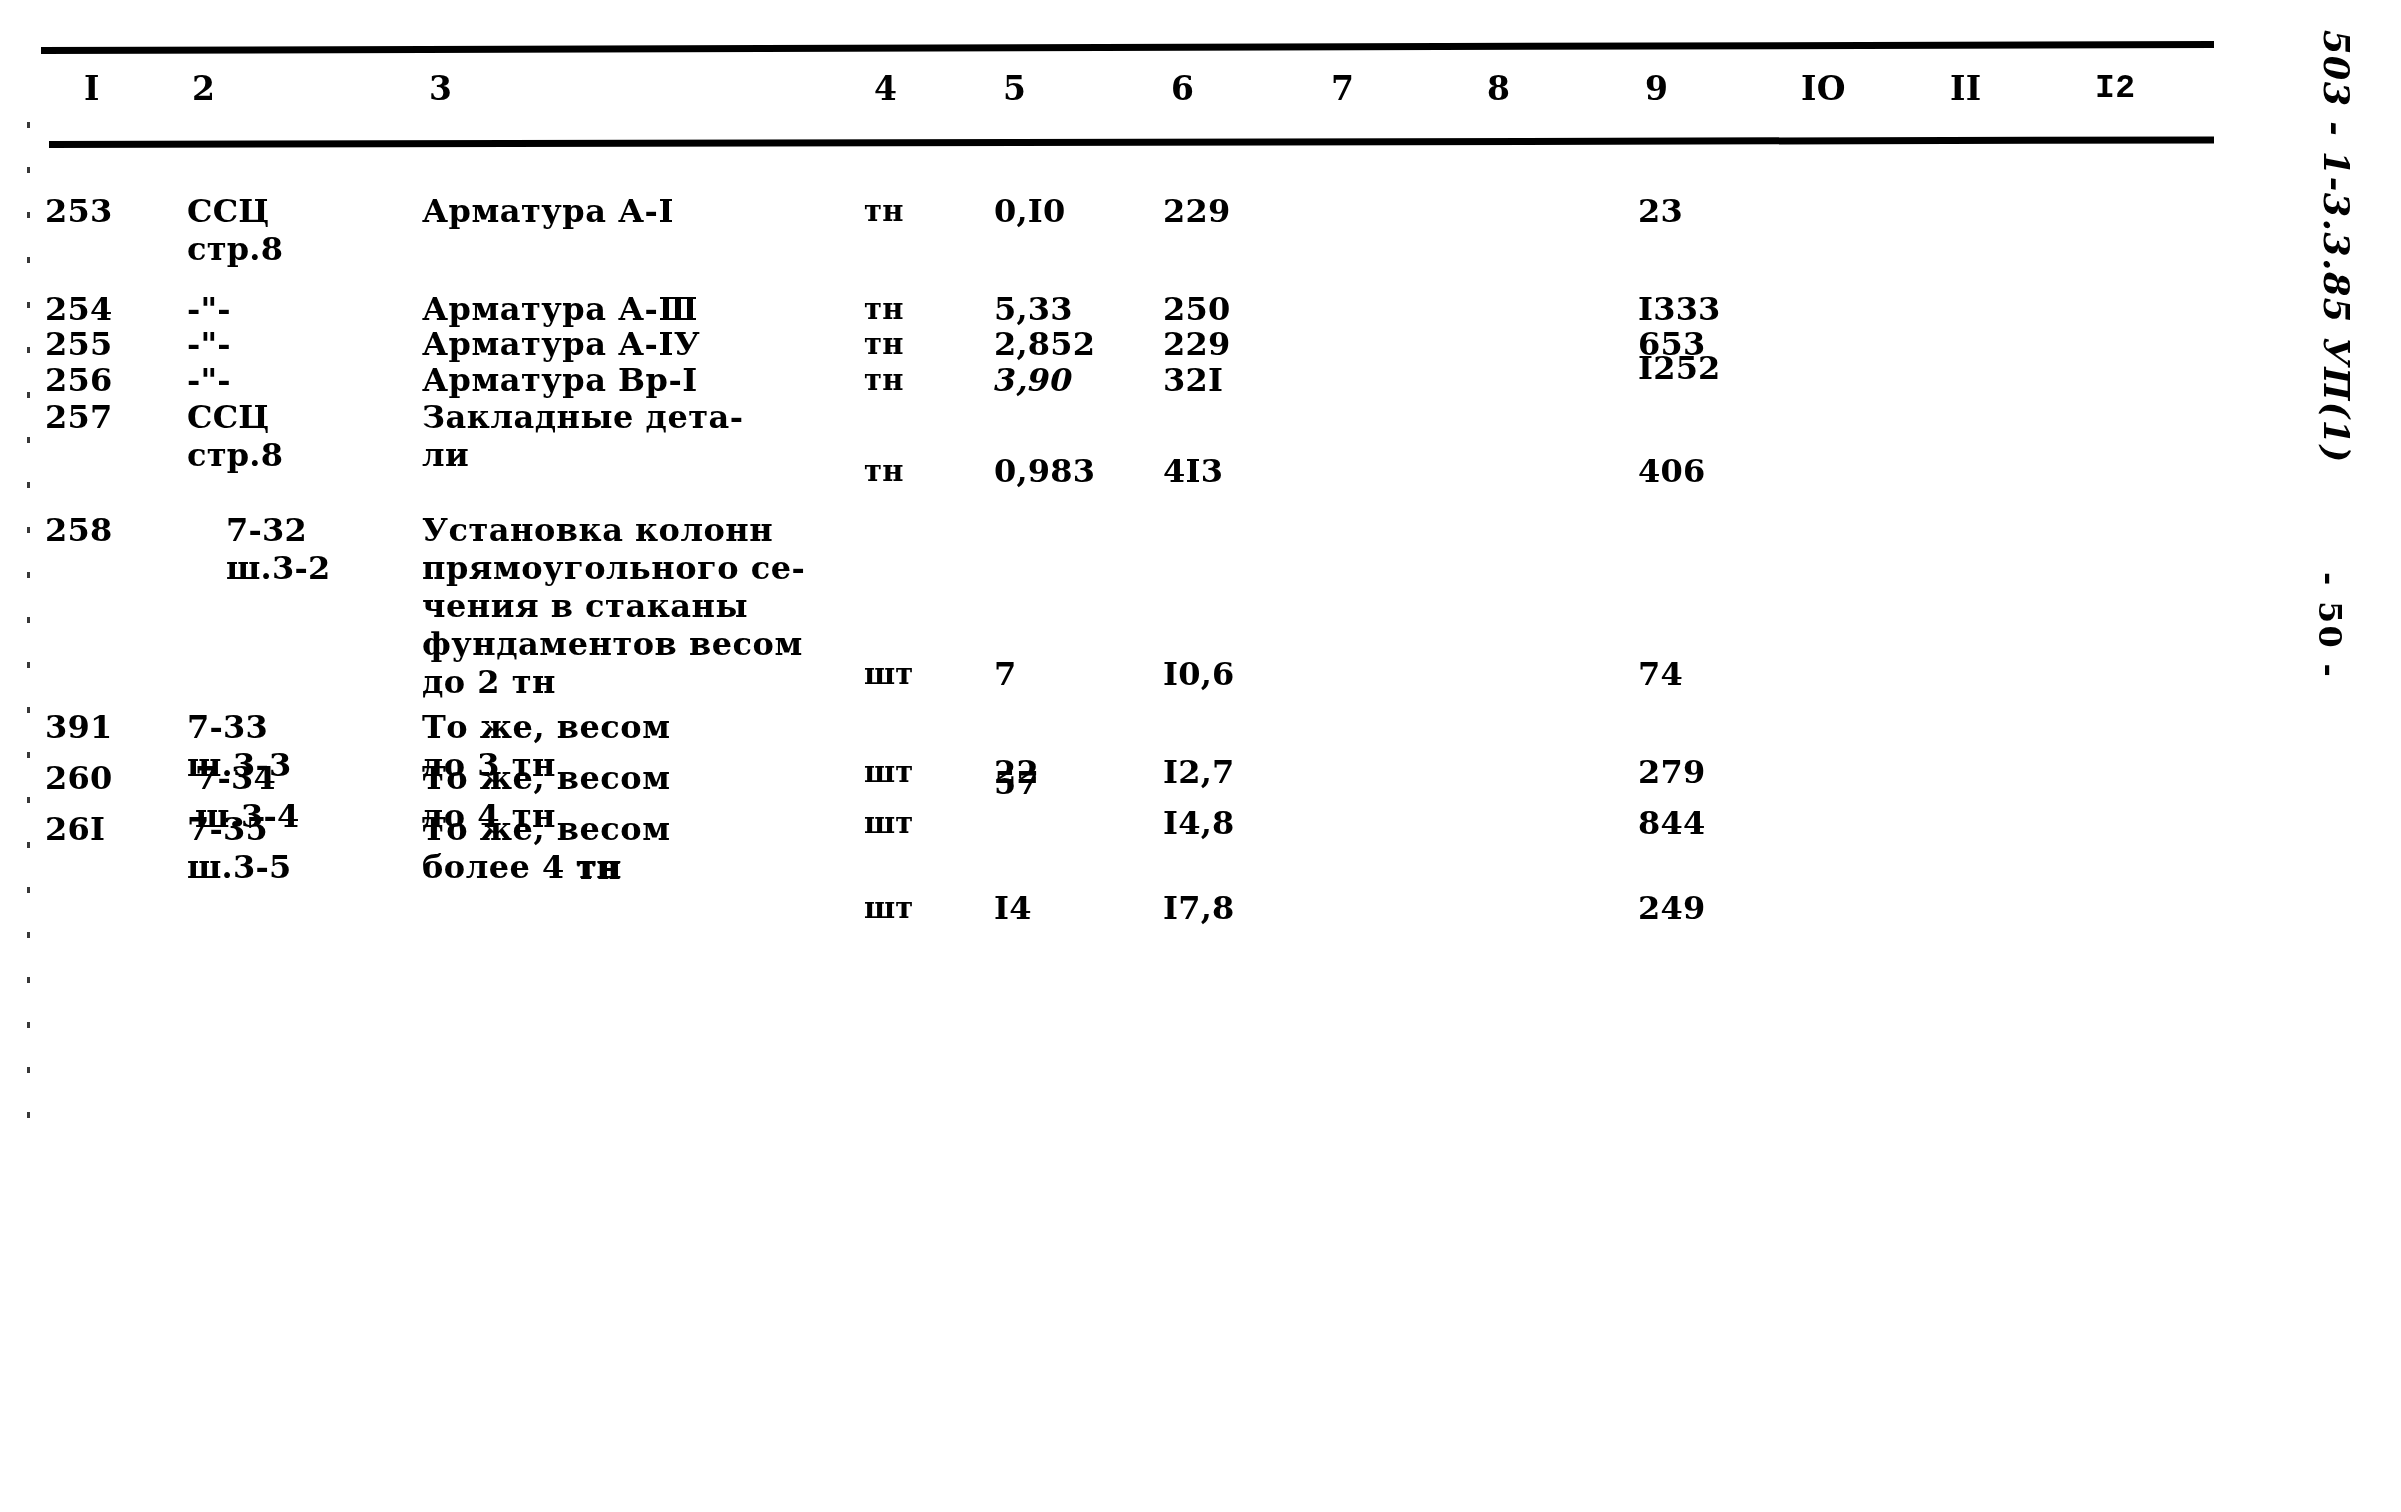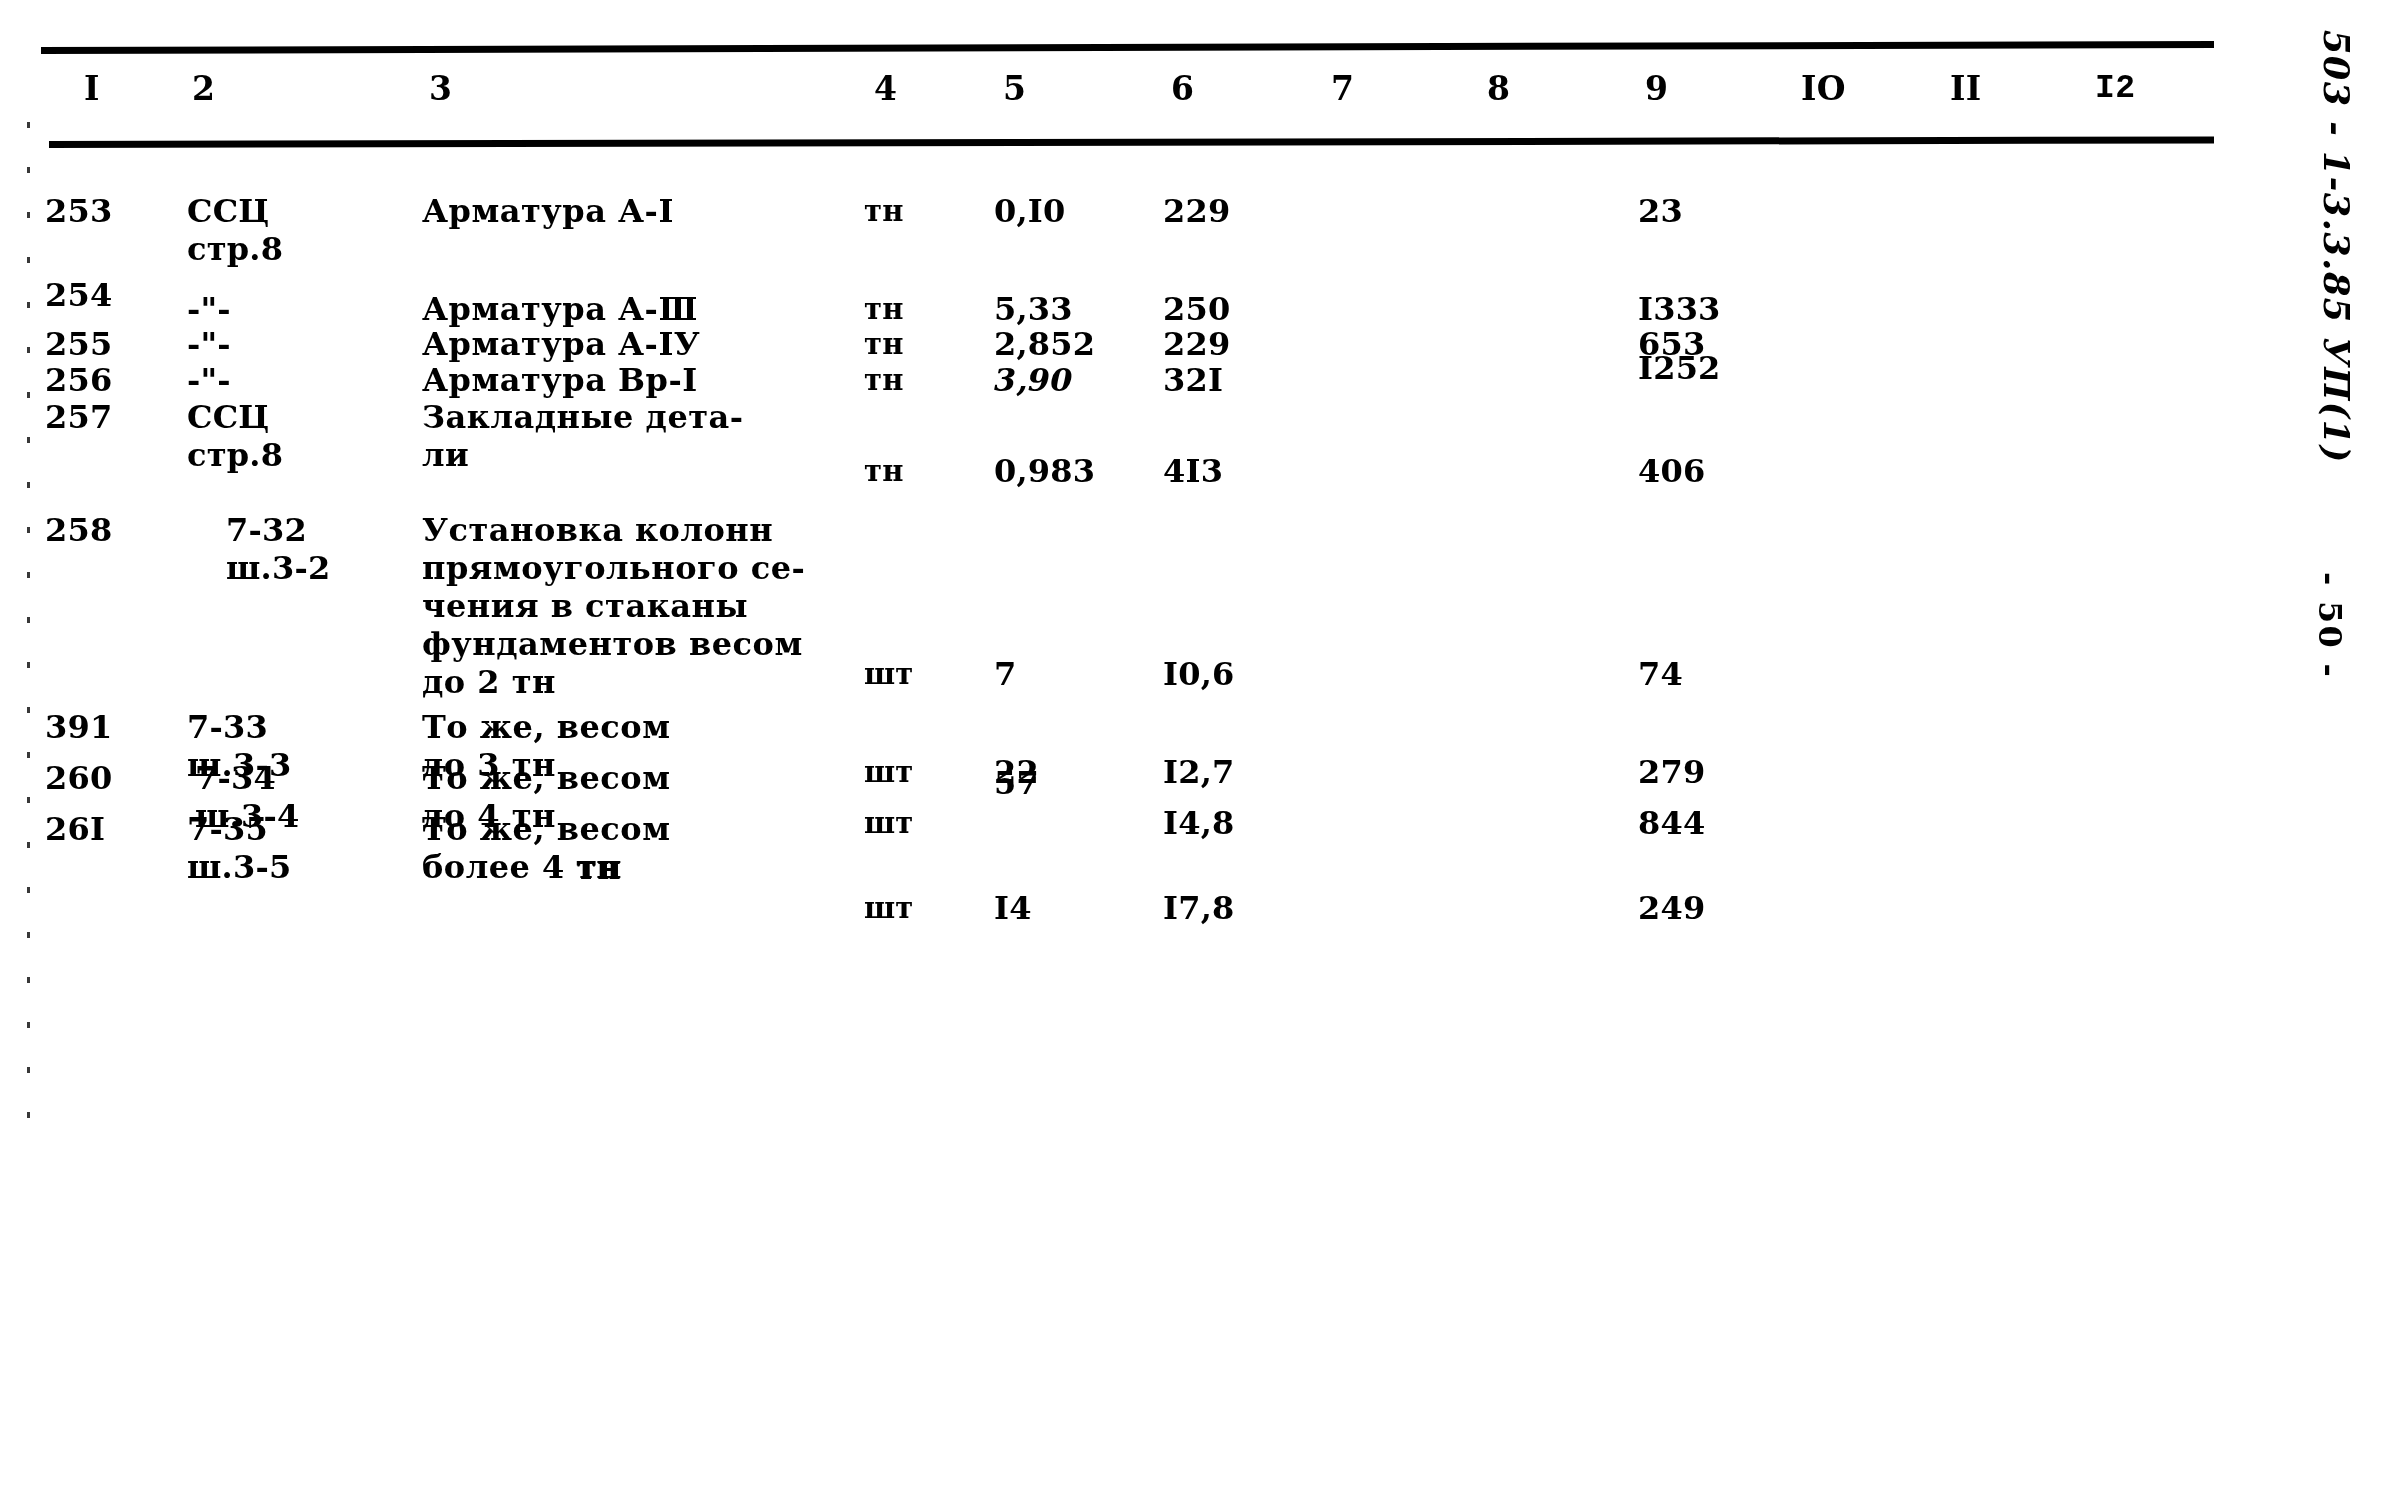--- a/index.html
+++ b/index.html
@@ -184,21 +184,21 @@
         <div class="cell num c1" style="top: 192px;">253</div>
         <div class="cell code c2" style="top: 192px;">ССЦ
 стр.8</div>
         <div class="cell desc c3" style="top: 192px;">Арматура А-I</div>
         <div class="cell unit c4" style="top: 192px;">тн</div>
         <div class="cell qty c5" style="top: 192px;">0,I0</div>
         <div class="cell price c6" style="top: 192px;">229</div>
         <div class="cell total c9" style="top: 192px;">23</div>
       </div>
       <div class="row" style="top: 0px;">
-        <div class="cell num c1" style="top: 276px; text-align: center;">254</div>
+        <div class="cell num c1" style="top: 290px; text-align: center;">254</div>
         <div class="cell code c2" style="top: 290px;">-"-</div>
         <div class="cell desc c3" style="top: 290px;">Арматура А-Ⅲ</div>
         <div class="cell unit c4" style="top: 290px;">тн</div>
         <div class="cell qty c5" style="top: 290px;">5,33</div>
         <div class="cell price c6" style="top: 290px;">250</div>
         <div class="cell total c9" style="top: 290px;">I333</div>
       </div>
       <div class="row" style="top: 0px;">
         <div class="cell num c1" style="top: 325px;">255</div>
         <div class="cell code c2" style="top: 325px;">-"-</div>

